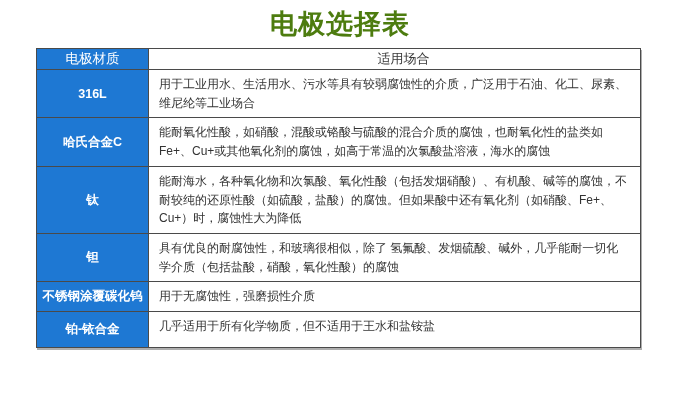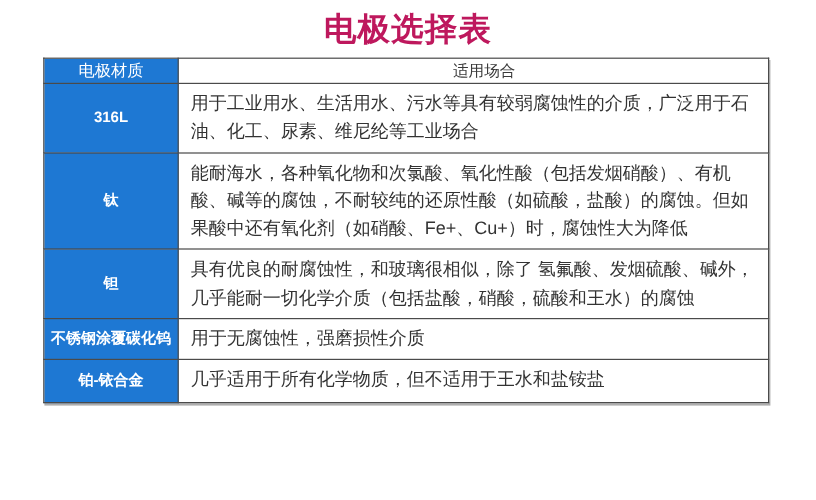--- a/index.html
+++ b/index.html
@@ -17,21 +17,21 @@
     position: relative;
   }
   .page-title {
     margin: 0;
     padding-top: 4px;
     height: 44px;
     line-height: 40px;
     text-align: center;
     font-size: 27px;
     font-weight: 700;
-    color: #be185d;
+    color: #4d7c0f;
     letter-spacing: 1px;
   }
   table.electrode-table {
     border-collapse: collapse;
     table-layout: fixed;
     width: 604px;
     margin-left: 36px;
     box-shadow: 1px 2px 0 rgba(120,120,120,0.6);
   }
   table.electrode-table col.col-material { width: 112px; }
@@ -63,21 +63,21 @@
     color: #3a3a3a;
     font-size: 13px;
     font-weight: 400;
     text-align: center;
     vertical-align: middle;
     padding-left: 19px;
   }
   .cell-usage {
     background: #ffffff;
     color: #333333;
-    font-size: 15px;
+    font-size: 12px;
     font-weight: 400;
     text-align: left;
     vertical-align: top;
     padding: 5px 10px;
     line-height: 1.55;
   }
   tr.row-header { height: 19px; }
   tr.row-0 { height: 48px; }
   tr.row-1 { height: 49px; }
   tr.row-2 { height: 49px; }
@@ -102,27 +102,31 @@
       <tr class="row-header">
         <th class="cell-header-material">电极材质</th>
         <th class="cell-header-usage">适用场合</th>
       </tr>
     </thead>
     <tbody>
       <tr class="row-0">
         <td class="cell-material">316L</td>
         <td class="cell-usage">用于工业用水、生活用水、污水等具有较弱腐蚀性的介质，广泛用于石油、化工、尿素、维尼纶等工业场合</td>
       </tr>
+      <tr class="row-2">
+        <td class="cell-material">哈氏合金C</td>
+        <td class="cell-usage">能耐氧化性酸，如硝酸，混酸或铬酸与硫酸的混合介质的腐蚀，也耐氧化性的盐类如Fe+、Cu+或其他氧化剂的腐蚀，如高于常温的次氯酸盐溶液，海水的腐蚀</td>
+      </tr>
       <tr class="row-3">
         <td class="cell-material">钛</td>
         <td class="cell-usage">能耐海水，各种氧化物和次氯酸、氧化性酸（包括发烟硝酸）、有机酸、碱等的腐蚀，不耐较纯的还原性酸（如硫酸，盐酸）的腐蚀。但如果酸中还有氧化剂（如硝酸、Fe+、Cu+）时，腐蚀性大为降低</td>
       </tr>
       <tr class="row-4">
         <td class="cell-material">钽</td>
-        <td class="cell-usage">具有优良的耐腐蚀性，和玻璃很相似，除了 氢氟酸、发烟硫酸、碱外，几乎能耐一切化学介质（包括盐酸，硝酸，硫酸和王水）的腐蚀</td>
+        <td class="cell-usage">具有优良的耐腐蚀性，和玻璃很相似，除了 氢氟酸、发烟硫酸、碱外，几乎能耐一切化学介质（包括盐酸，硝酸，氧化性酸）的腐蚀</td>
       </tr>
       <tr class="row-5">
         <td class="cell-material">不锈钢涂覆碳化钨</td>
         <td class="cell-usage">用于无腐蚀性，强磨损性介质</td>
       </tr>
       <tr class="row-6">
         <td class="cell-material">铂-铱合金</td>
         <td class="cell-usage">几乎适用于所有化学物质，但不适用于王水和盐铵盐</td>
       </tr>
     </tbody>

